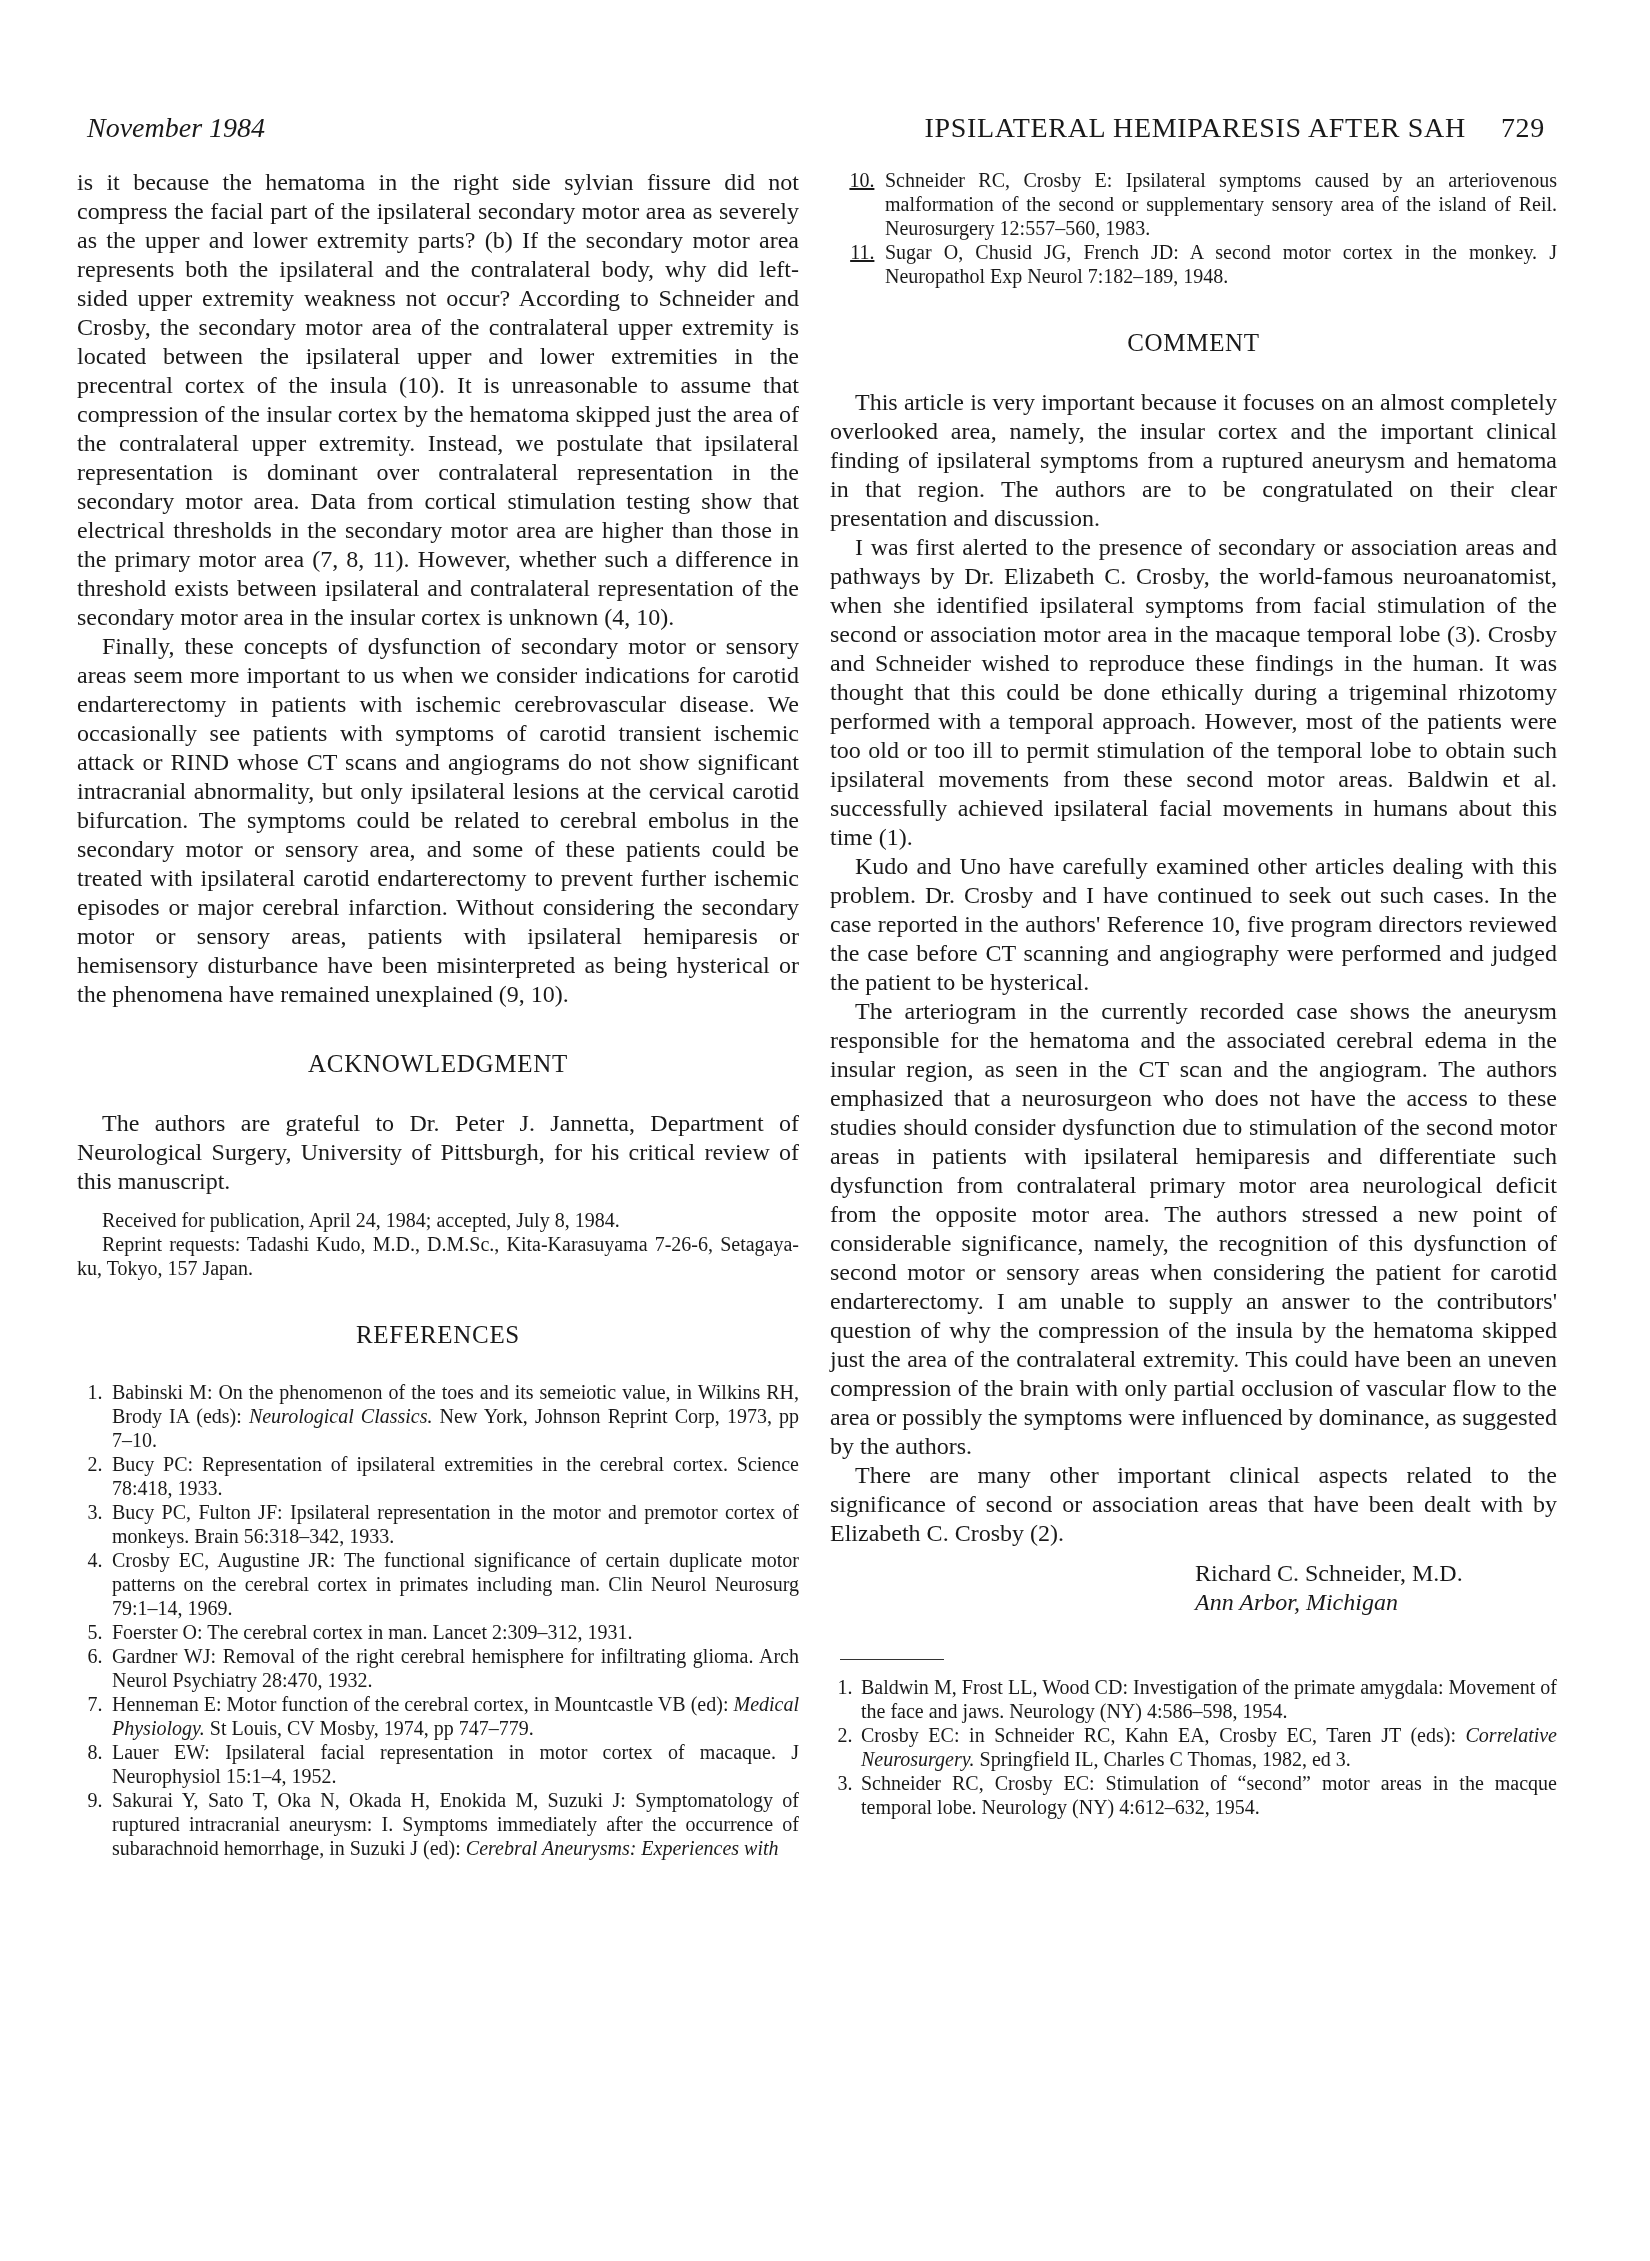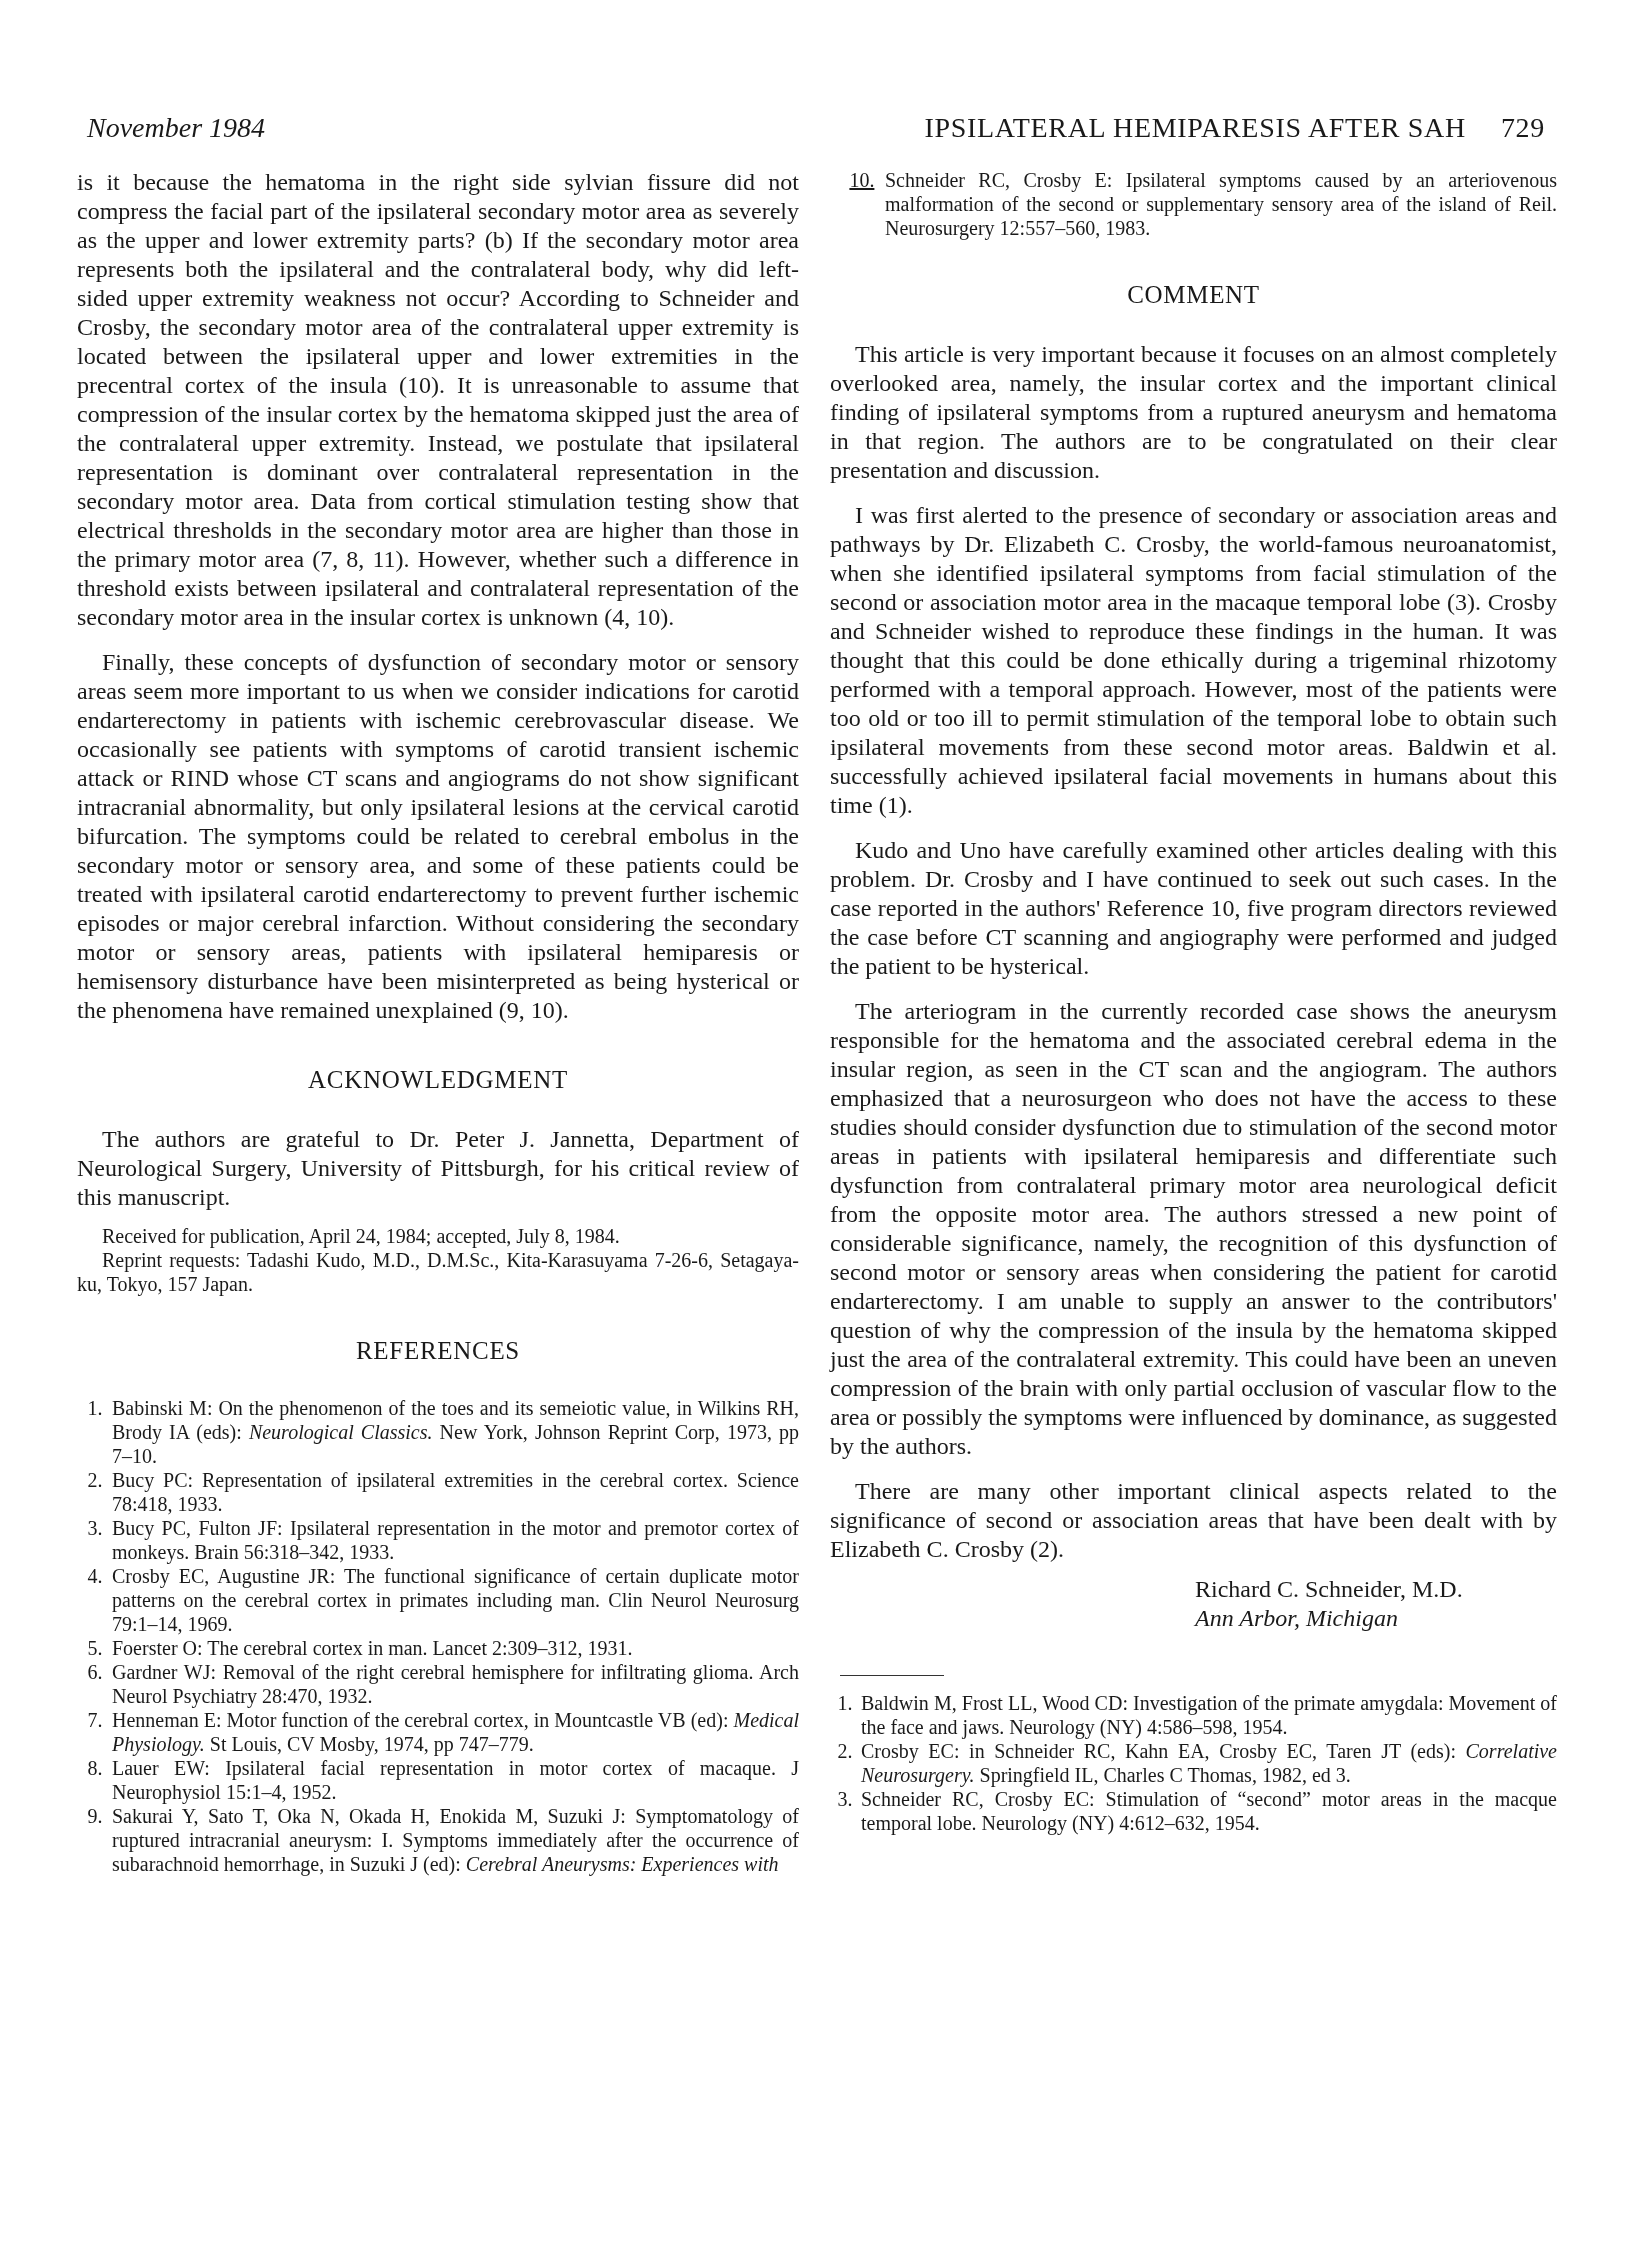--- a/index.html
+++ b/index.html
@@ -10,21 +10,21 @@
   .header { position: absolute; top: 112px; left: 87px; right: 105px; height: 42px; }
   .running-left { position: absolute; left: 0; top: 0; font-style: italic; font-size: 28px; }
   .running-right { position: absolute; right: 0; top: 0; font-size: 28px; letter-spacing: 0.7px; }
   .running-right .pagenum { margin-left: 35px; }
 
   .col { position: absolute; top: 168px; width: 722px; }
   .col.left { left: 77px; }
   .col.right { left: 830px; width: 727px; }
 
   .body-p { font-size: 24px; line-height: 29px; text-align: justify; margin: 0; text-indent: 0; }
-  .body-p.indent { text-indent: 25px; margin-top: 16px; }
+  .body-p.indent { text-indent: 25px; }
   .section-h { font-size: 25px; text-align: center; letter-spacing: 0.7px; margin: 41px 0 31px 0; font-weight: normal; }
   .small-p { font-size: 20px; line-height: 24px; text-align: justify; margin: 0; }
   .small-p.indent { text-indent: 25px; }
 
   .refs { list-style: none; margin: 0; padding: 0; }
   .refs li { position: relative; padding-left: 35px; font-size: 20px; line-height: 24px; text-align: justify; }
   .refs li .num { position: absolute; left: 0; top: 0; width: 31px; text-align: right; padding-right: 5.6px; box-sizing: border-box; }
   .refs.right li { padding-left: 55px; }
   .refs.right li .num { width: 50px; text-decoration: underline; }
   .refs li.cont { padding-left: 55px; }
@@ -68,20 +68,21 @@
     <li><span class="num">6.</span><span>Gardner WJ: Removal of the right cerebral hemisphere for infiltrating glioma. Arch Neurol Psychiatry 28:470, 1932.</span></li>
     <li><span class="num">7.</span><span>Henneman E: Motor function of the cerebral cortex, in Mountcastle VB (ed): </span><i>Medical Physiology.</i><span> St Louis, CV Mosby, 1974, pp 747–779.</span></li>
     <li><span class="num">8.</span><span>Lauer EW: Ipsilateral facial representation in motor cortex of macaque. J Neurophysiol 15:1–4, 1952.</span></li>
     <li><span class="num">9.</span><span>Sakurai Y, Sato T, Oka N, Okada H, Enokida M, Suzuki J: Symptomatology of ruptured intracranial aneurysm: I. Symptoms immediately after the occurrence of subarachnoid hemorrhage, in Suzuki J (ed): </span><i>Cerebral Aneurysms: Experiences with</i></li>
   </ol>
 </div>
 
 <div class="col right">
   <ol class="refs right">
     <li><span class="num">10.</span><span>Schneider RC, Crosby E: Ipsilateral symptoms caused by an arteriovenous malformation of the second or supplementary sensory area of the island of Reil. Neurosurgery 12:557–560, 1983.</span></li>
+    <li><span class="num">11.</span><span>Sugar O, Chusid JG, French JD: A second motor cortex in the monkey. J Neuropathol Exp Neurol 7:182–189, 1948.</span></li>
   </ol>
 
   <h2 class="section-h" style="">COMMENT</h2>
   <p class="body-p indent">This article is very important because it focuses on an almost completely overlooked area, namely, the insular cortex and the important clinical finding of ipsilateral symptoms from a ruptured aneurysm and hematoma in that region. The authors are to be congratulated on their clear presentation and discussion.</p>
   <p class="body-p indent">I was first alerted to the presence of secondary or association areas and pathways by Dr. Elizabeth C. Crosby, the world-famous neuroanatomist, when she identified ipsilateral symptoms from facial stimulation of the second or association motor area in the macaque temporal lobe (3). Crosby and Schneider wished to reproduce these findings in the human. It was thought that this could be done ethically during a trigeminal rhizotomy performed with a temporal approach. However, most of the patients were too old or too ill to permit stimulation of the temporal lobe to obtain such ipsilateral movements from these second motor areas. Baldwin et al. successfully achieved ipsilateral facial movements in humans about this time (1).</p>
   <p class="body-p indent">Kudo and Uno have carefully examined other articles dealing with this problem. Dr. Crosby and I have continued to seek out such cases. In the case reported in the authors' Reference 10, five program directors reviewed the case before CT scanning and angiography were performed and judged the patient to be hysterical.</p>
   <p class="body-p indent">The arteriogram in the currently recorded case shows the aneurysm responsible for the hematoma and the associated cerebral edema in the insular region, as seen in the CT scan and the angiogram. The authors emphasized that a neurosurgeon who does not have the access to these studies should consider dysfunction due to stimulation of the second motor areas in patients with ipsilateral hemiparesis and differentiate such dysfunction from contralateral primary motor area neurological deficit from the opposite motor area. The authors stressed a new point of considerable significance, namely, the recognition of this dysfunction of second motor or sensory areas when considering the patient for carotid endarterectomy. I am unable to supply an answer to the contributors' question of why the compression of the insula by the hematoma skipped just the area of the contralateral extremity. This could have been an uneven compression of the brain with only partial occlusion of vascular flow to the area or possibly the symptoms were influenced by dominance, as suggested by the authors.</p>
   <p class="body-p indent">There are many other important clinical aspects related to the significance of second or association areas that have been dealt with by Elizabeth C. Crosby (2).</p>
 
   <div class="signature">

